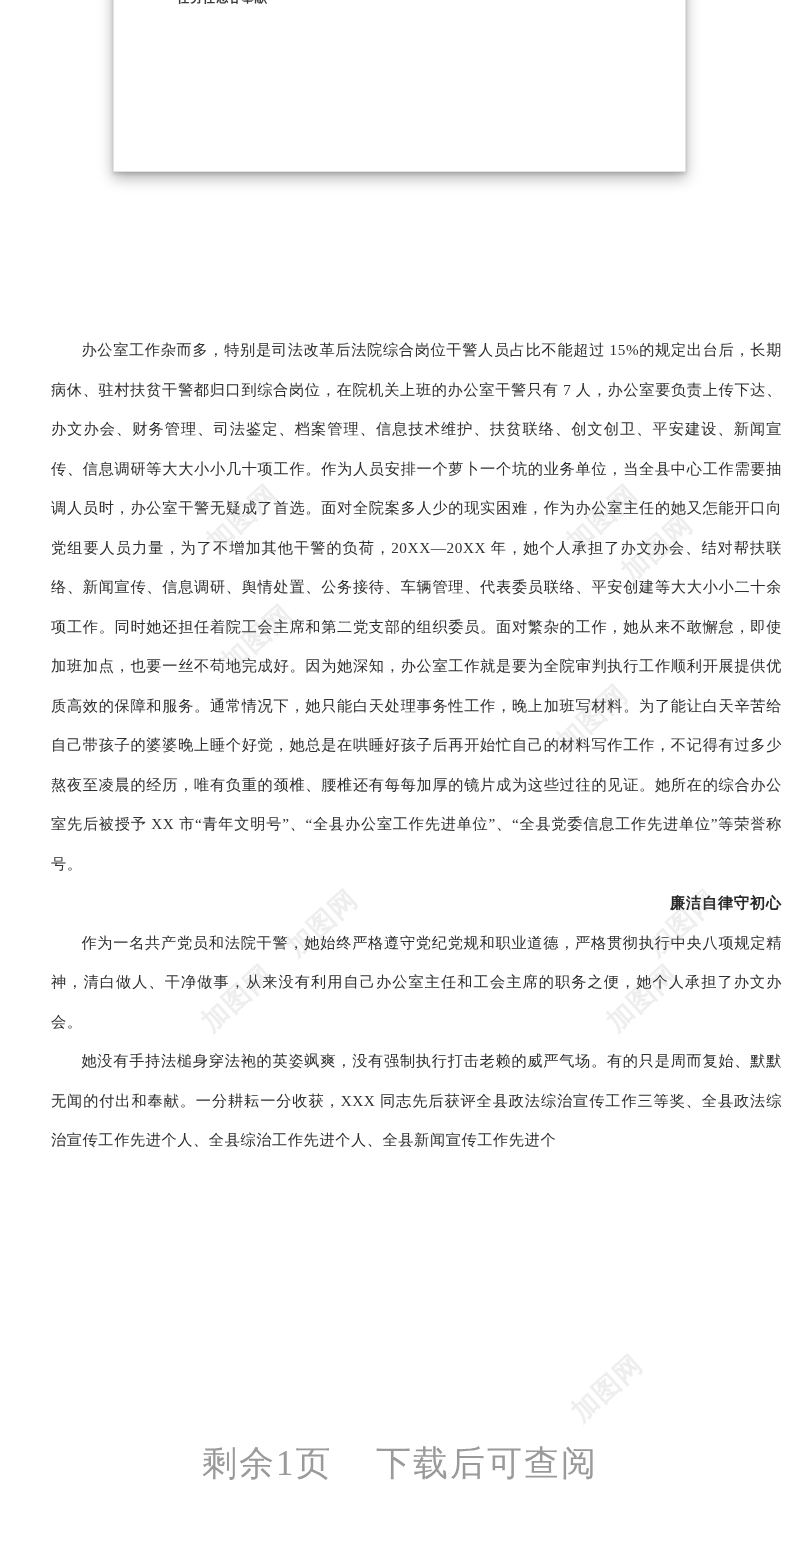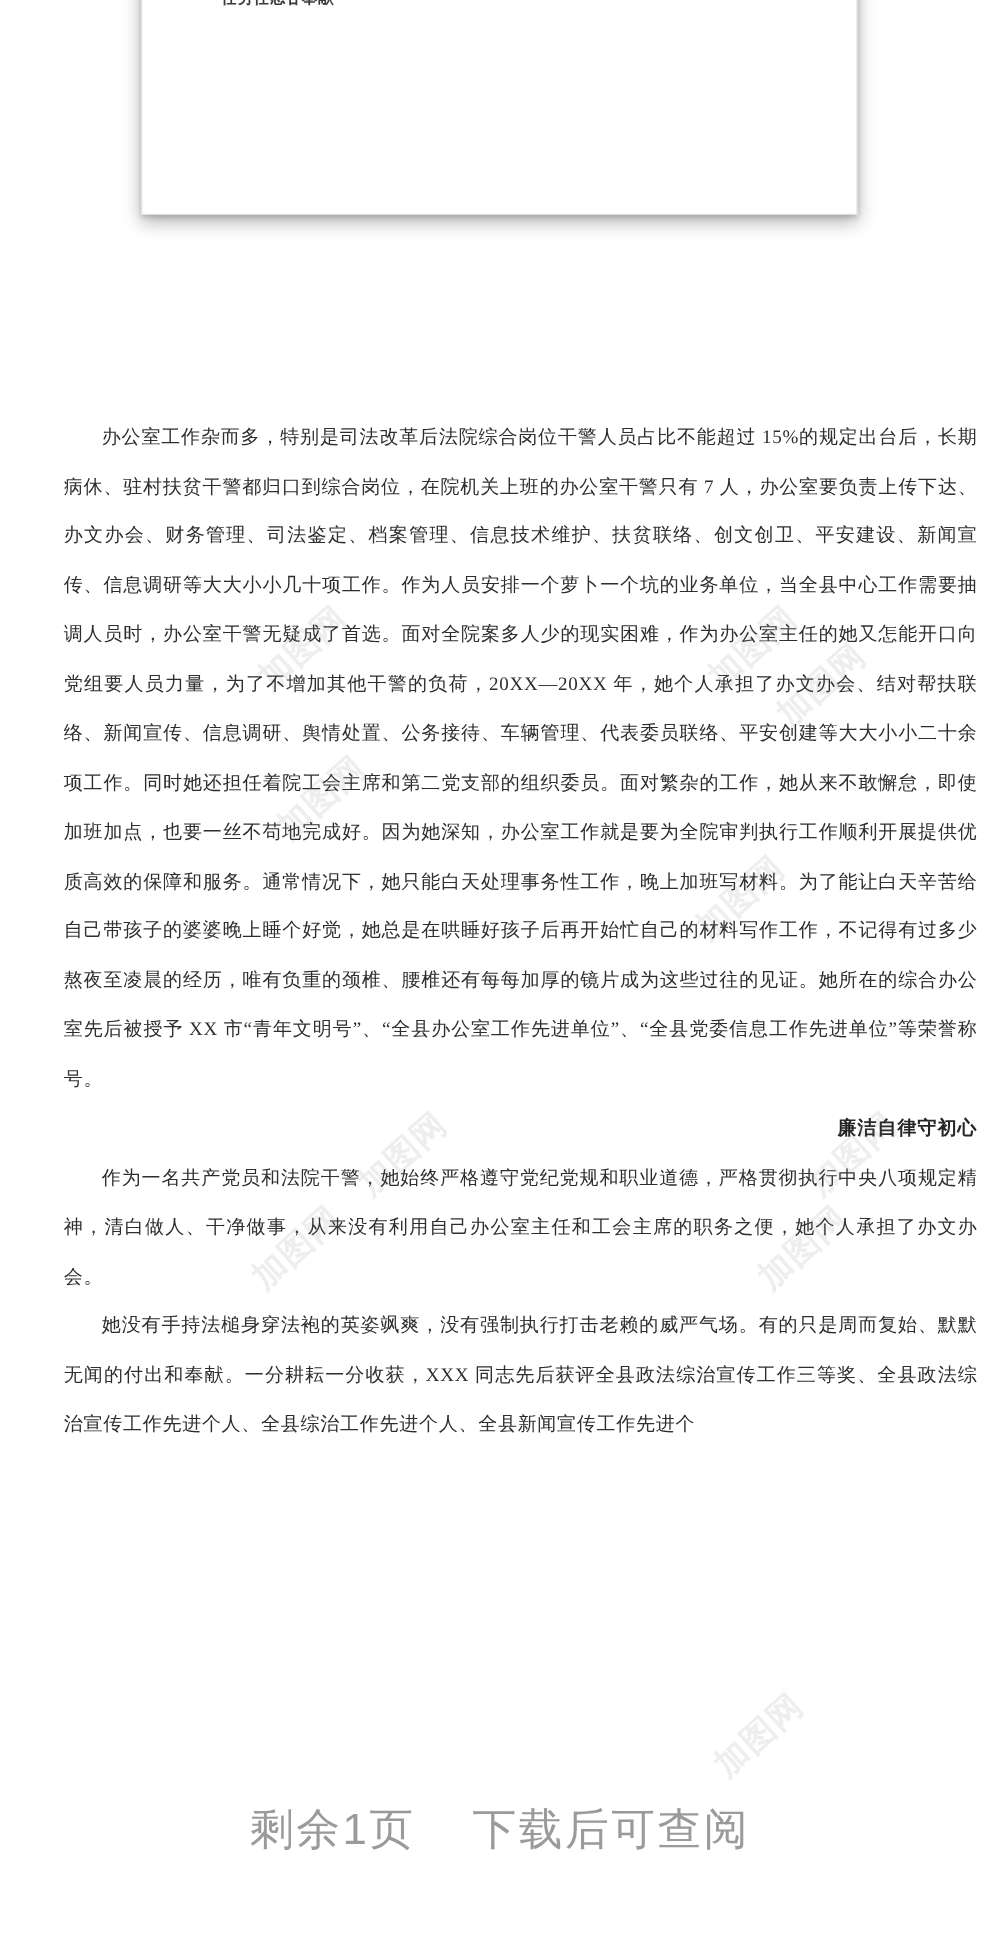--- a/index.html
+++ b/index.html
@@ -101,21 +101,21 @@
     letter-spacing: 1px;
   }
 
   
   .bottom-notice {
     position: absolute;
     left: 0;
     top: 1440px;
     width: 800px;
     text-align: center;
-    font-family: Liberation Sans, sans-serif;
+    font-family: Liberation Serif, serif;
     font-size: 35px;
     color: #9a9a9a;
     letter-spacing: 2px;
     z-index: 8;
   }
   .bottom-notice .gap { display: inline-block; width: 22px; }
 </style>
 </head>
 <body>
 

